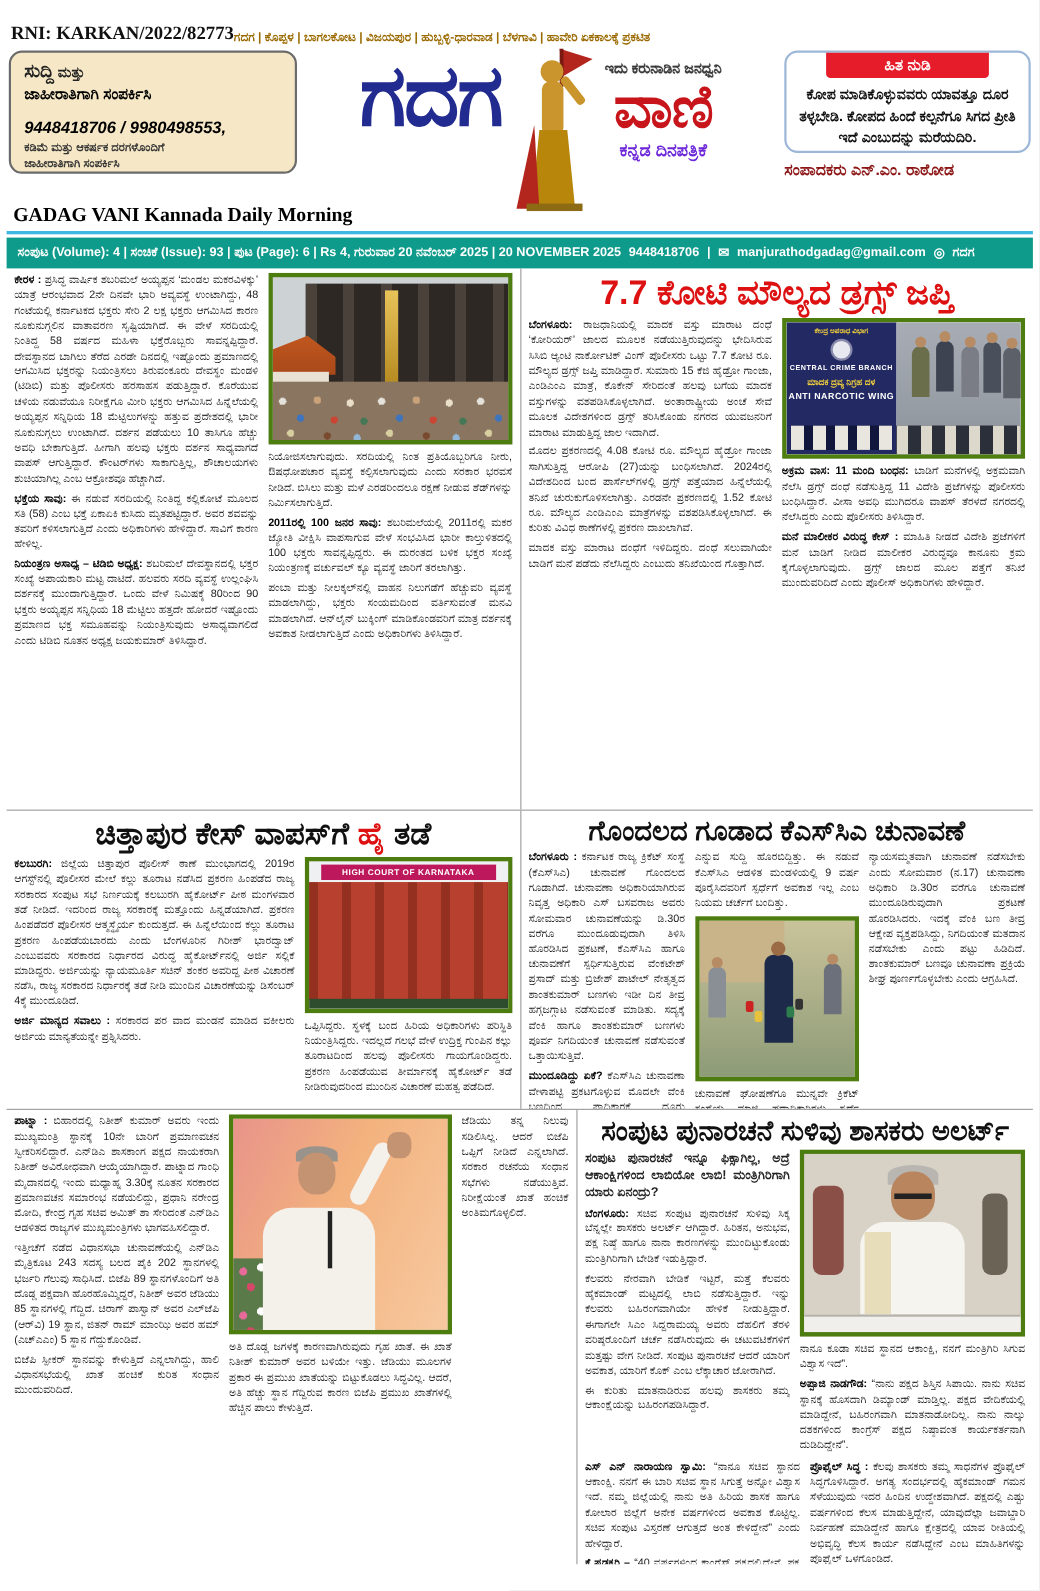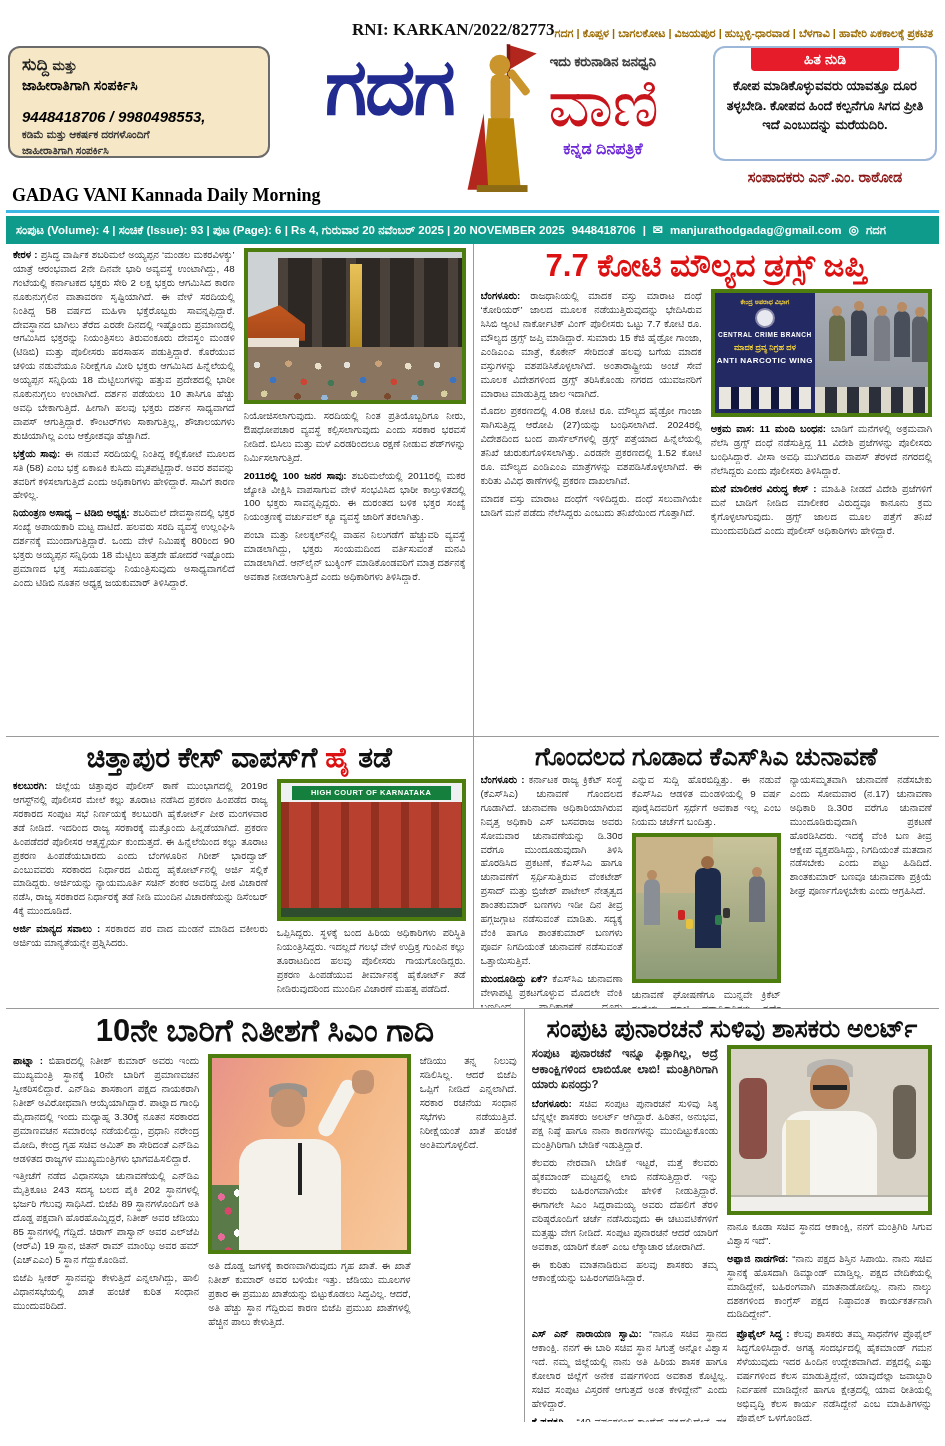--- a/index.html
+++ b/index.html
@@ -1,48 +1,48 @@
 <!DOCTYPE html>
 <html><head>
 <meta charset="utf-8">
 <style>
   * { box-sizing: border-box; margin: 0; padding: 0; }
   html,body { background:#e8e8e8; }
   .page { width:945px; height:1446px; margin:0 auto; background:#fff; position:relative;
           font-family:"Liberation Sans", sans-serif; overflow:hidden; }
 
   
-  .topbar { display:flex; justify-content:flex-end; align-items:flex-end; padding:16px 12px 2px 10px; height:42px;}
+  .topbar { display:flex; justify-content:flex-start; align-items:flex-end; padding:16px 12px 2px 10px; height:42px;}
   .rni { font-family:"Liberation Serif", serif; font-weight:bold; font-size:17px; color:#111; }
   .districts { color:#9a6a00; font-size:11px; font-weight:bold; }
 
   
   .masthead { position:relative; height:166px; display:flex; padding:4px 8px 0; }
   .adbox { width:262px; height:112px; background:#f6e8c6; border:2px solid #6b6b6b; border-radius:12px;
            padding:7px 12px; flex-shrink:0; }
   .adbox .l1 { font-size:13px; font-weight:bold; color:#222; }
   .adbox .l1 .big { font-size:17px; }
   .adbox .l2 { font-size:14px; font-weight:bold; margin-top:2px; }
   .adbox .l3 { font-size:15px; font-weight:bold; font-style:italic; margin-top:14px; }
   .adbox .l4, .adbox .l5 { font-size:10.5px; font-weight:bold; margin-top:3px; color:#333; }
   .eng-line { position:absolute; left:12px; bottom:2px; font-family:"Liberation Serif", serif;
               font-weight:bold; font-size:18px; color:#000; }
   .brand { flex:1; display:flex; justify-content:center; align-items:flex-start; gap:4px; padding-top:2px; }
   .brand-gadag { font-size:78px; font-weight:bold; color:#222b8f; line-height:1; letter-spacing:-2px; }
   .statue { width:86px; height:150px; margin-top:-6px; flex-shrink:0; }
   .brand-right { display:flex; flex-direction:column; align-items:center; margin-top:6px; }
   .tagline-top { font-size:13px; font-weight:bold; color:#3a3a3a; text-shadow:0 0 1px #999; }
-  .brand-vani { font-size:66px; font-weight:normal; color:#c8151b; line-height:1; letter-spacing:-1px; }
+  .brand-vani { font-size:54px; font-weight:bold; color:#c8151b; line-height:1; letter-spacing:-1px; }
   .tagline-bottom { font-size:16px; font-weight:bold; color:#6d28d9; margin-top:4px; }
   .hita-wrap { width:224px; flex-shrink:0; }
-  .hita { border:2px solid #9db7d8; border-radius:12px; background:#fff; text-align:center; padding-bottom:24px; }
+  .hita { border:2px solid #9db7d8; border-radius:12px; background:#fff; text-align:center; padding-bottom:2px; }
   .hita-head { background:#e61c2a; color:#fff; font-weight:bold; font-size:14px; padding:3px 0;
                margin:0 36px 5px; border-radius:0 0 4px 4px; }
   .hita-body { font-size:13px; font-weight:bold; color:#101010; line-height:1.5; padding:0 10px; }
-  .editor { text-align:center; color:#8c1616; font-weight:bold; font-size:14.5px; margin-top:8px; }
+  .editor { text-align:left; color:#8c1616; font-weight:bold; font-size:14.5px; margin-top:8px; }
 
   .blue-rule { border-top:3px solid #3db7e4; margin:2px 6px 3px; }
 
   
   .infobar { background:#0e9b8b; color:#fff; height:28px; margin:0 6px; display:flex; align-items:center;
              gap:7px; padding:0 10px; font-size:11.5px; font-weight:bold; white-space:nowrap; overflow:hidden; }
   .infobar .ico { font-size:12px; }
 
   
   .row { display:flex; margin:0 6px; }
@@ -102,21 +102,21 @@
      background-image:repeating-linear-gradient(90deg,#e8e6df 0 12px,#11163d 12px 20px); }
   .drug-right { flex:1; background:linear-gradient(#a8adb5,#8d939c); position:relative; }
   .fig { position:absolute; width:16px; height:46px; border-radius:7px 7px 0 0; }
   .fig::before { content:""; position:absolute; top:-9px; left:3px; width:10px; height:10px; border-radius:50%; background:#b78b64; }
   .drug-table { position:absolute; bottom:0; left:0; right:0; height:26px; background:#2b2f3a;
      background-image:repeating-linear-gradient(90deg,#ddd8cc 0 10px,#2b2f3a 10px 22px); }
   
   .ph-hc { height:142px; background:#eef0f1; }
   .hc-bldg { position:absolute; left:0; right:0; top:14%; bottom:6%; background:#b8402e;
      background-image:repeating-linear-gradient(90deg,#93301f 0 8px,#b8402e 8px 30px); }
-  .hc-sign { position:absolute; top:2%; left:6%; right:6%; color:#fff; background:#15803d; font-size:7.5px;
+  .hc-sign { position:absolute; top:2%; left:6%; right:6%; color:#fff; background:#be185d; font-size:7.5px;
      font-weight:bold; text-align:center; padding:2px 0; letter-spacing:.5px; }
   .hc-green { position:absolute; bottom:0; left:0; right:0; height:7%; background:#2e4d2e; }
   
   .ph-ksca { height:150px; background:linear-gradient(#c9c39a,#8d9b77); }
   .ksca-shed { position:absolute; left:0; top:0; width:55%; height:40%; background:#c9b489; }
   .ksca-man { position:absolute; left:42%; top:22%; width:26px; height:80px; background:#1d2a4a; border-radius:8px 8px 0 0; }
   .ksca-man::before { content:""; position:absolute; top:-12px; left:6px; width:13px; height:13px; border-radius:50%; background:#9a6b45; }
   .mic { position:absolute; width:7px; height:10px; border-radius:2px; }
   
   .ph-nitish { height:200px; background:linear-gradient(115deg,#e8938a 0%,#f3b27e 45%,#f7c9a0 100%); }
@@ -313,21 +313,20 @@
         </div>
         <div class="col">
             <p>ನ್ಯಾಯಸಮ್ಮತವಾಗಿ ಚುನಾವಣೆ ನಡೆಸಬೇಕು ಎಂದು ಸೋಮವಾರ (ನ.17) ಚುನಾವಣಾ ಅಧಿಕಾರಿ ಡಿ.30ರ ವರೆಗೂ ಚುನಾವಣೆ ಮುಂದೂಡಿರುವುದಾಗಿ ಪ್ರಕಟಣೆ ಹೊರಡಿಸಿದರು. ಇದಕ್ಕೆ ವೆಂಕಿ ಬಣ ತೀವ್ರ ಆಕ್ಷೇಪ ವ್ಯಕ್ತಪಡಿಸಿದ್ದು, ನಿಗದಿಯಂತೆ ಮತದಾನ ನಡೆಸಬೇಕು ಎಂದು ಪಟ್ಟು ಹಿಡಿದಿದೆ. ಶಾಂತಕುಮಾರ್ ಬಣವೂ ಚುನಾವಣಾ ಪ್ರಕ್ರಿಯೆ ಶೀಘ್ರ ಪೂರ್ಣಗೊಳ್ಳಬೇಕು ಎಂದು ಆಗ್ರಹಿಸಿದೆ.</p>
           </div>
       </div>
     </div>
   </div>
 
   <div class="row row3">
     <div class="art w55">
-      <div class="hl hl-big">10ನೇ ಬಾರಿಗೆ ನಿತೀಶಗೆ ಸಿಎಂ ಗಾದಿ</div>
       <div class="cols">
         <div class="col" style="flex:1.15">
             <p><b>ಪಾಟ್ನಾ : </b>ಬಿಹಾರದಲ್ಲಿ ನಿತೀಶ್ ಕುಮಾರ್ ಅವರು ಇಂದು ಮುಖ್ಯಮಂತ್ರಿ ಸ್ಥಾನಕ್ಕೆ 10ನೇ ಬಾರಿಗೆ ಪ್ರಮಾಣವಚನ ಸ್ವೀಕರಿಸಲಿದ್ದಾರೆ. ಎನ್‌ಡಿಎ ಶಾಸಕಾಂಗ ಪಕ್ಷದ ನಾಯಕರಾಗಿ ನಿತೀಶ್ ಅವಿರೋಧವಾಗಿ ಆಯ್ಕೆಯಾಗಿದ್ದಾರೆ. ಪಾಟ್ನಾದ ಗಾಂಧಿ ಮೈದಾನದಲ್ಲಿ ಇಂದು ಮಧ್ಯಾಹ್ನ 3.30ಕ್ಕೆ ನೂತನ ಸರಕಾರದ ಪ್ರಮಾಣವಚನ ಸಮಾರಂಭ ನಡೆಯಲಿದ್ದು, ಪ್ರಧಾನಿ ನರೇಂದ್ರ ಮೋದಿ, ಕೇಂದ್ರ ಗೃಹ ಸಚಿವ ಅಮಿತ್ ಶಾ ಸೇರಿದಂತೆ ಎನ್‌ಡಿಎ ಆಡಳಿತದ ರಾಜ್ಯಗಳ ಮುಖ್ಯಮಂತ್ರಿಗಳು ಭಾಗವಹಿಸಲಿದ್ದಾರೆ.</p>
             <p>ಇತ್ತೀಚೆಗೆ ನಡೆದ ವಿಧಾನಸಭಾ ಚುನಾವಣೆಯಲ್ಲಿ ಎನ್‌ಡಿಎ ಮೈತ್ರಿಕೂಟ 243 ಸದಸ್ಯ ಬಲದ ಪೈಕಿ 202 ಸ್ಥಾನಗಳಲ್ಲಿ ಭರ್ಜರಿ ಗೆಲುವು ಸಾಧಿಸಿದೆ. ಬಿಜೆಪಿ 89 ಸ್ಥಾನಗಳೊಂದಿಗೆ ಅತಿ ದೊಡ್ಡ ಪಕ್ಷವಾಗಿ ಹೊರಹೊಮ್ಮಿದ್ದರೆ, ನಿತೀಶ್ ಅವರ ಜೆಡಿಯು 85 ಸ್ಥಾನಗಳಲ್ಲಿ ಗೆದ್ದಿದೆ. ಚಿರಾಗ್ ಪಾಸ್ವಾನ್ ಅವರ ಎಲ್‌ಜೆಪಿ (ಆರ್‌ವಿ) 19 ಸ್ಥಾನ, ಜಿತನ್ ರಾಮ್ ಮಾಂಝಿ ಅವರ ಹಮ್ (ಎಚ್‌ಎಎಂ) 5 ಸ್ಥಾನ ಗೆದ್ದುಕೊಂಡಿವೆ.</p>
             <p>ಬಿಜೆಪಿ ಸ್ಪೀಕರ್ ಸ್ಥಾನವನ್ನು ಕೇಳುತ್ತಿದೆ ಎನ್ನಲಾಗಿದ್ದು, ಹಾಲಿ ವಿಧಾನಸಭೆಯಲ್ಲಿ ಖಾತೆ ಹಂಚಿಕೆ ಕುರಿತ ಸಂಧಾನ ಮುಂದುವರಿದಿದೆ.</p>
           </div>
         <div class="col" style="flex:1.25">
           <div class="ph ph-nitish">
             <div class="nit-flowers"></div>
             <div class="nit-body"></div>

